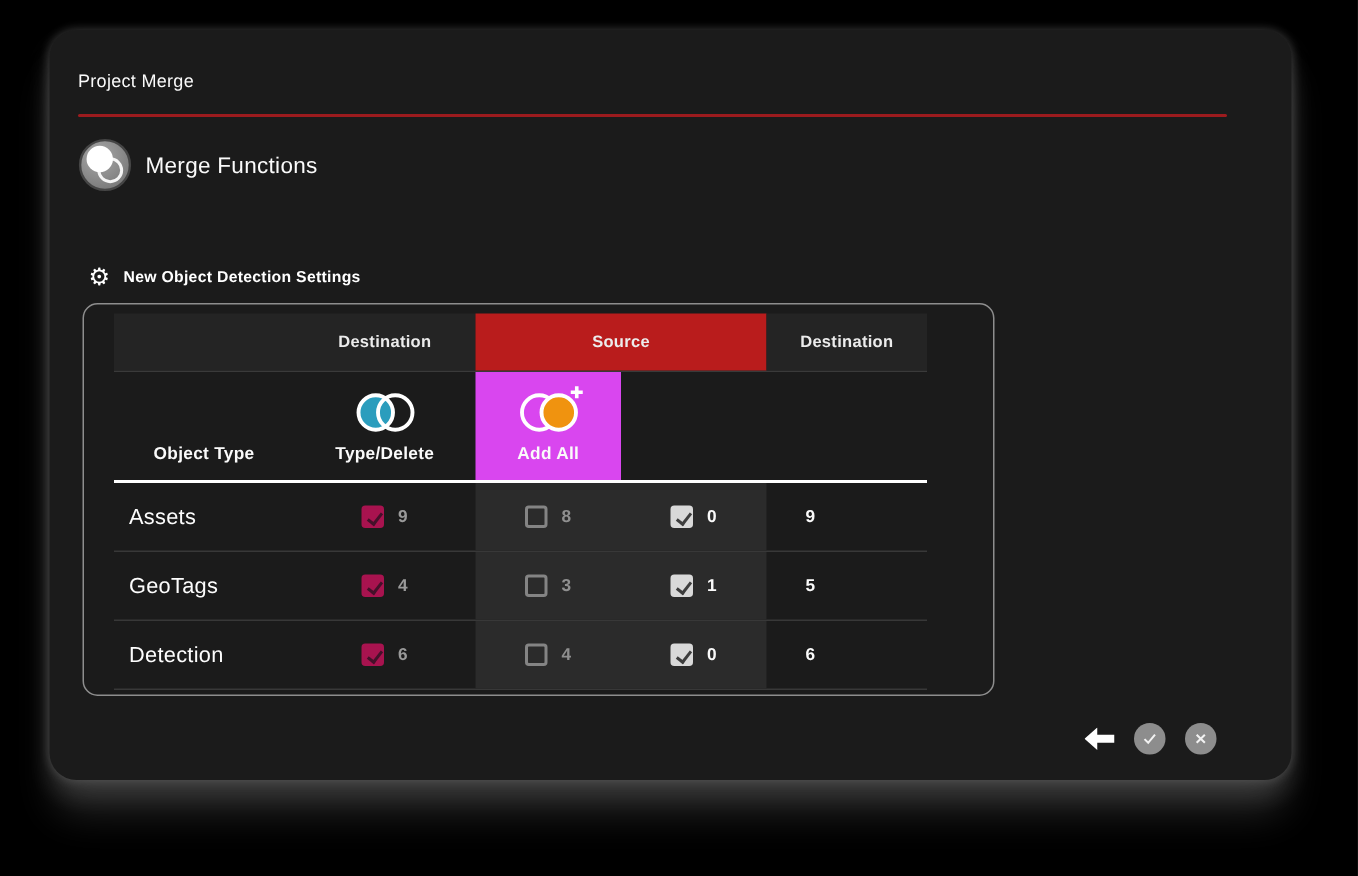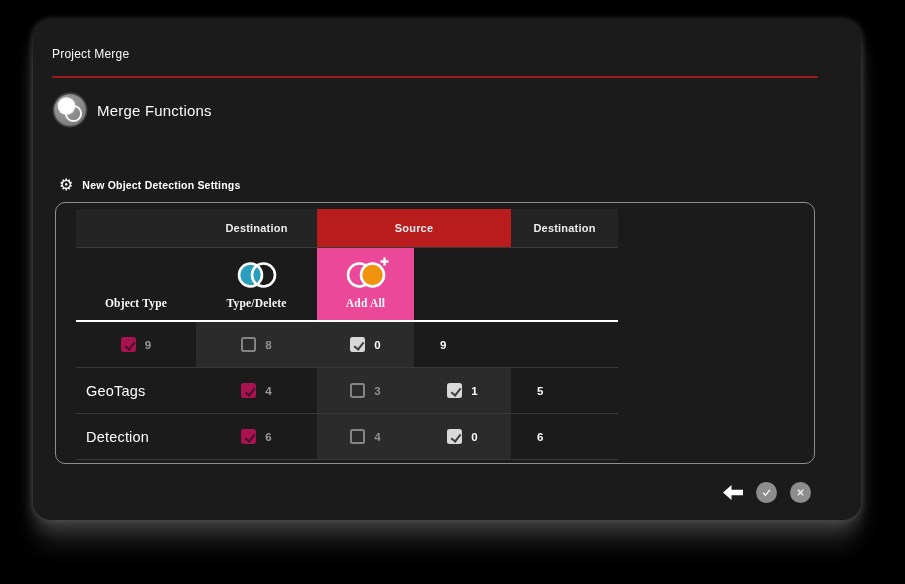--- a/index.html
+++ b/index.html
@@ -18,44 +18,44 @@
   .title { position:absolute; left:19px; top:27px; font-size:12px; color:#fafafa; letter-spacing:.2px; }
   .divider { position:absolute; left:19px; top:56px; width:766px; height:2px; border-radius:1px; }
   .mf-row { position:absolute; left:19px; top:72px; display:flex; align-items:center; gap:9px; }
   .mf-icon { width:36px; height:36px; display:block; }
   .mf-label { font-size:15px; color:#fafafa; letter-spacing:.2px; }
 
   .settings-row { position:absolute; left:26px; top:155px; height:20px; display:flex; align-items:center; gap:9px; }
   .gear { font-family:"DejaVu Sans", sans-serif; font-size:16px; color:#fff; line-height:1; }
   .settings-label { font-size:10.5px; font-weight:700; color:#fff; letter-spacing:.2px; }
 
-  .panel { position:absolute; left:22px; top:182px; width:760px; height:262px;
+  .panel { position:absolute; left:22px; top:182px; width:608px; height:262px;
            border:1px solid #8e8e8e; border-radius:10px; box-sizing:border-box; }
   .mtable { position:absolute; left:20px; top:6px; width:542px; }
 
   .grid1 { display:grid; grid-template-columns:120px 121px 194px 107px; }
   .grid5 { display:grid; grid-template-columns:120px 121px 97px 97px 107px; }
 
   .row1 { height:38px; border-bottom:1px solid #3a3a3a; }
   .row1 .gcell { background:#242424; display:flex; align-items:center; justify-content:center;
                  font-size:11px; font-weight:700; color:#ececec; letter-spacing:.2px; }
   .row1 .gcell.src { background:#b91c1c; }
 
-  .row2 { height:72px; border-bottom:2px solid #ffffff;font-family:Liberation Serif, serif; }
+  .row2 { height:72px; border-bottom:2px solid #ffffff; }
   .hcell { display:flex; flex-direction:column; align-items:center; justify-content:flex-end;
            padding-bottom:11px; gap:7px; box-sizing:border-box; }
   .hcell .hlabel { font-size:11.5px; font-weight:700; color:#fafafa; letter-spacing:.2px; }
   .venn { width:46px; height:34px; display:block; }
 
   .trow { height:45px; border-bottom:1px solid #383838; }
   .cell { display:flex; align-items:center; justify-content:center; }
   .cell.c1 { justify-content:flex-start; padding-left:10px; }
   .cell.c5 { justify-content:flex-start; padding-left:26px; }
   .src { background:#2b2b2b; }
-  .row2 .src { background:#ec4899; }
+  .row2 .src { background:#d946ef; }
 
   .row-label { font-size:14.5px; color:#fdfdfd; letter-spacing:.2px; }
 
   .cb { width:15px; height:15px; box-sizing:border-box; border:2px solid #848484;
         border-radius:2.5px; position:relative; background:transparent; cursor:pointer; }
   .cb.checked::after { content:""; position:absolute; left:4px; top:1px; width:4px; height:8px;
         border-right:2px solid #333; border-bottom:2px solid #333; transform:rotate(38deg); }
   .cb.kd.checked { background:#a8134f; border-color:#a8134f; }
   .cb.kd.checked::after { border-color:#44112a; }
   .cb.srccb.checked { background:#d9d9d9; border-color:#d9d9d9; }
@@ -129,20 +129,23 @@
             <g stroke="#fff" stroke-width="2.4">
               <line x1="41.5" y1="1.5" x2="41.5" y2="9.5"></line>
                 <line x1="37.5" y1="5.5" x2="45.5" y2="5.5"></line>
             </g>
           </svg>
           <span class="hlabel">Add All</span>
         </div>
       </div>
 
       <div class="grid5 trow">
+        <div class="cell c1">
+            <span class="row-label">Assets</span>
+          </div>
         <div class="cell">
           <span class="cb kd checked"></span>
           <span class="num kd-n">9</span>
         </div>
         <div class="cell src">
           <span class="cb srccb"></span>
           <span class="num dim">8</span>
         </div>
         <div class="cell src">
           <span class="cb srccb checked"></span>

